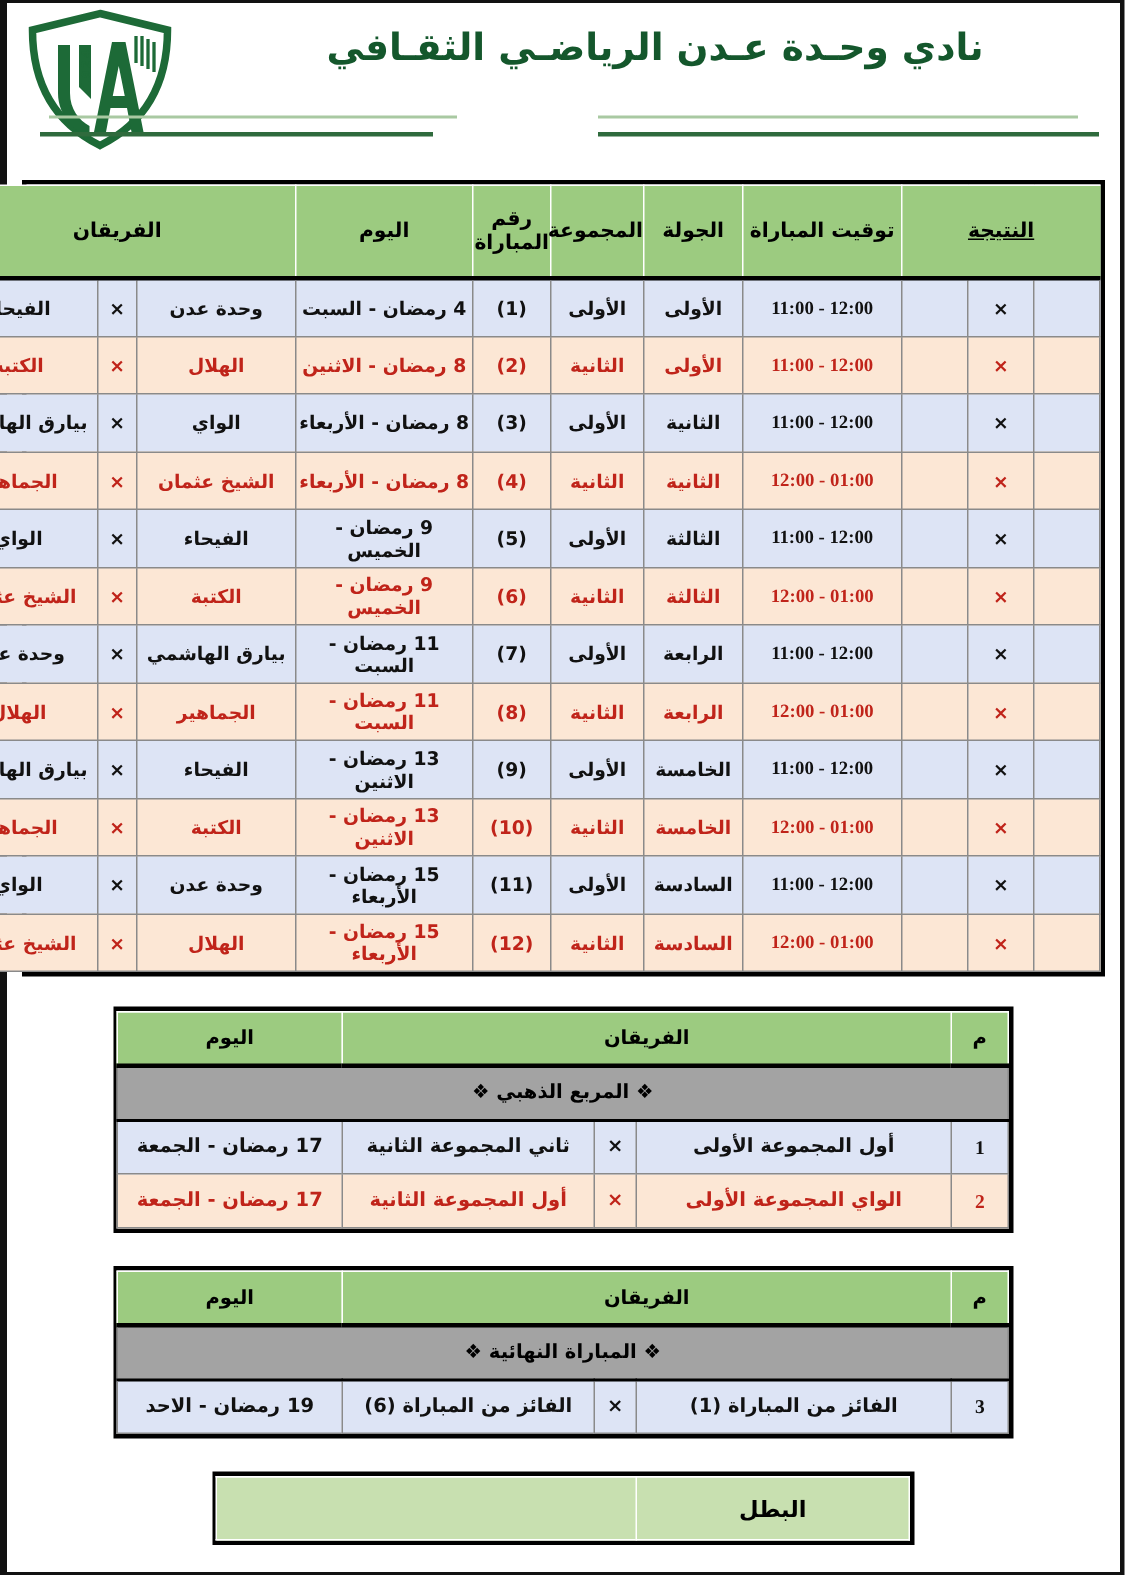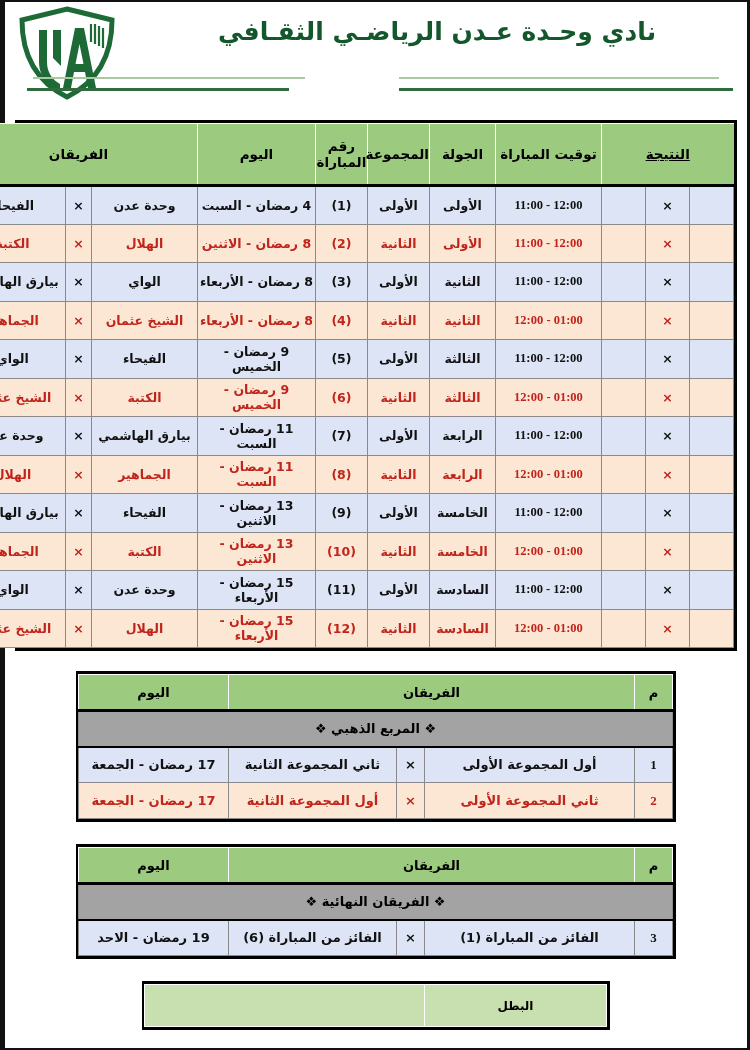--- a/index.html
+++ b/index.html
@@ -211,21 +211,21 @@
     table-layout: fixed;
     direction: rtl;
   }
   table.champ td {
     background: #c8e0b0;
     height: 42px;
     border: 1px solid #ffffff;
     text-align: center;
     vertical-align: middle;
     font-weight: bold;
-    font-size: 12px;
+    font-size: 15px;
     color: #000000;
   }
 </style>
 </head>
 <body>
 
 <div class="page">
 
   <div class="header">
 
@@ -473,41 +473,41 @@
       <tbody id="gs-body">
           <tr class="row-blue">
             <td class="num">1</td>
             <td>أول المجموعة الأولى</td>
             <td class="vs">×</td>
             <td>ثاني المجموعة الثانية</td>
             <td class="sday">17 رمضان - الجمعة</td>
           </tr>
           <tr class="row-peach">
             <td class="num">2</td>
-            <td>ثاني المجموعة الأولى</td>
+            <td>الواي المجموعة الأولى</td>
             <td class="vs">×</td>
             <td>أول المجموعة الثانية</td>
             <td class="sday">17 رمضان - الجمعة</td>
           </tr>
         </tbody>
     </table>
   </div>
 
   <div class="sub-section final">
     <table class="sub">
       <colgroup>
         <col style="width:38px">
           <col style="width:210px">
         <col style="width:28px">
           <col style="width:168px">
           <col style="width:150px">
       </colgroup>
       <tbody>
         <tr>
-          <td colspan="5" class="sub-title">❖ الفريقان النهائية ❖</td>
+          <td colspan="5" class="sub-title">❖ المباراة النهائية ❖</td>
         </tr>
       </tbody>
       <thead>
         <tr>
           <th>م</th>
           <th colspan="3">الفريقان</th>
           <th>اليوم</th>
         </tr>
       </thead>
       <tbody id="fm-body">

